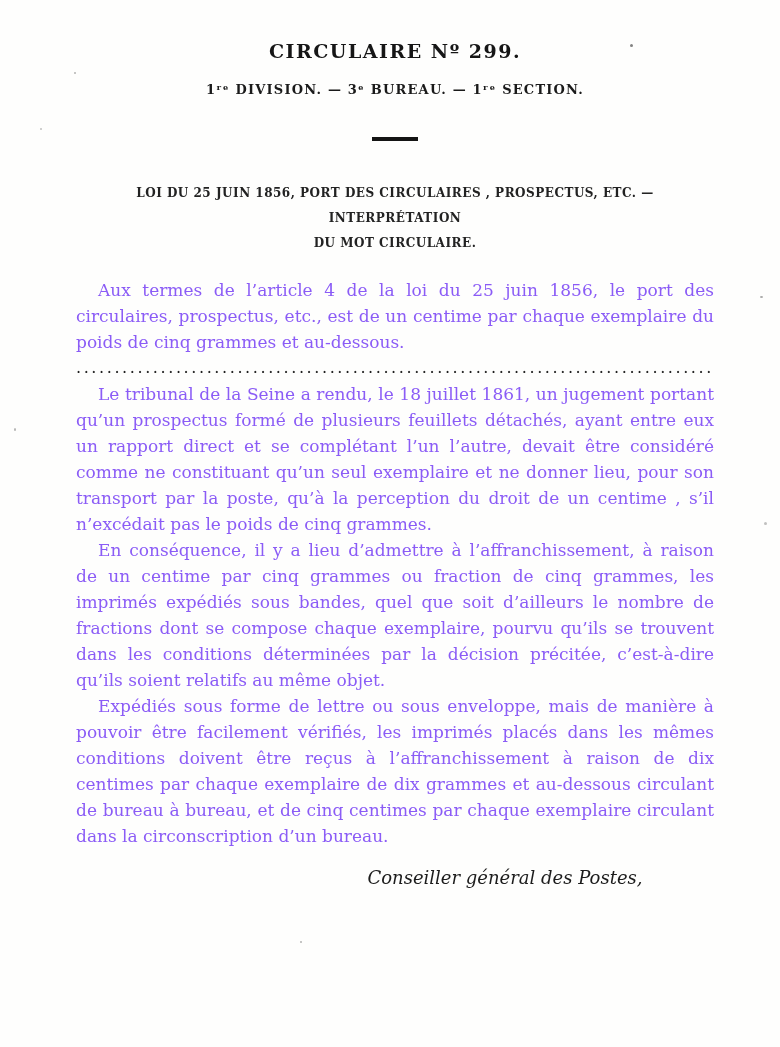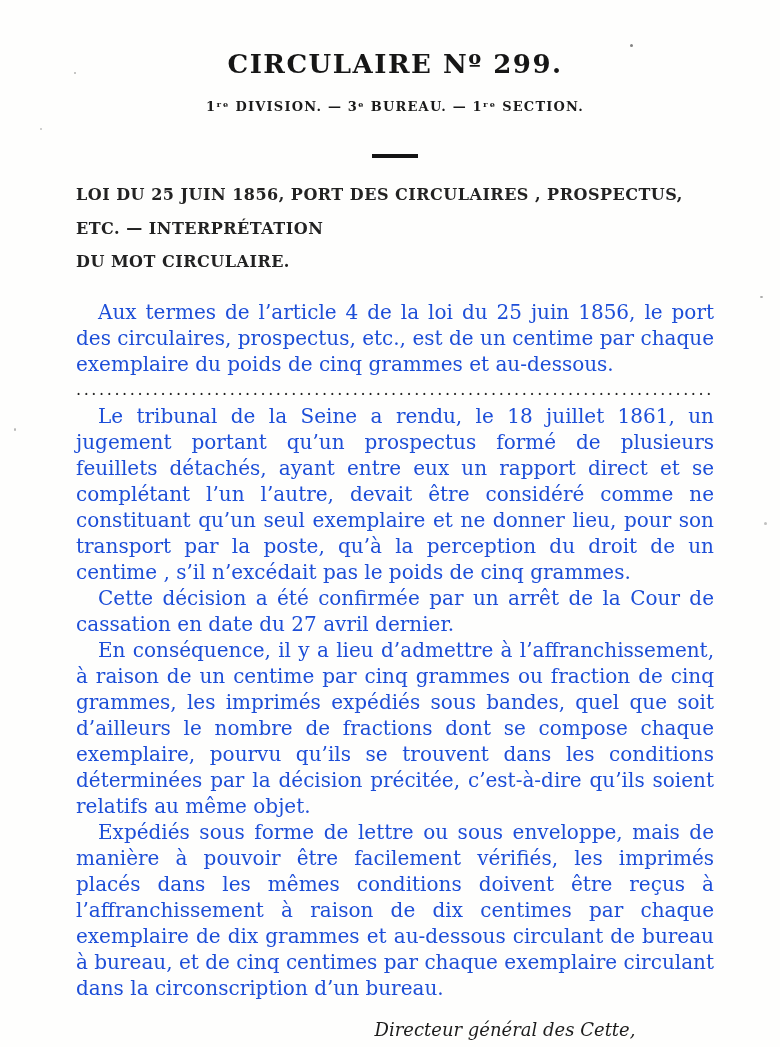--- a/index.html
+++ b/index.html
@@ -11,56 +11,57 @@
   .page {
     position: relative;
     width: 780px;
     height: 1047px;
     margin: 0 auto;
     background: #fefefd;
     overflow: hidden;
     padding: 30px 66px 0 76px;
   }
   .title {
-    margin-top: 19px;
+    margin-top: 10px;
     text-align: center;
-    font-size: 26px;
+    font-size: 19px;
     font-weight: 700;
     letter-spacing: 1.5px;
     color: #161616;
   }
   .division {
     margin-top: 20px;
     text-align: center;
     font-size: 13px;
     font-weight: 700;
     letter-spacing: 1.2px;
     color: #1a1a1a;
   }
   .rule {
     width: 46px;
     height: 4px;
     background: #141414;
     margin: 40px auto 0 auto;
   }
   .subject {
-    margin-top: 20px;
-    font-size: 16px;
+    margin-top: 40px;
+    text-align: center;
+    font-size: 12px;
     font-weight: 700;
     letter-spacing: 0.5px;
     line-height: 2.1;
     color: #222;
   }
   .body-text { margin-top: 20px; }
   .para {
-    font-size: 20px;
+    font-size: 17px;
     line-height: 26px;
     text-align: justify;
     text-indent: 22px;
-    color: #1d4ed8;
+    color: #8b5cf6;
   }
   .dots {
     font-size: 16px;
     line-height: 26px;
     letter-spacing: 2.6px;
     white-space: nowrap;
     overflow: hidden;
     color: #1e1e1e;
     user-select: none;
   }
@@ -120,25 +121,24 @@
   </div>
 
   <div class="body-text">
 
     <p class="para">Aux termes de l’article 4 de la loi du 25 juin 1856, le port des circulaires, prospectus, etc., est de un centime par chaque exemplaire du poids de cinq grammes et au-dessous.</p>
 
     <div class="dots">........................................................................................................................</div>
 
     <p class="para">Le tribunal de la Seine a rendu, le 18 juillet 1861, un jugement portant qu’un prospectus formé de plusieurs feuillets détachés, ayant entre eux un rapport direct et se complétant l’un l’autre, devait être considéré comme ne constituant qu’un seul exemplaire et ne donner lieu, pour son transport par la poste, qu’à la perception du droit de un centime , s’il n’excédait pas le poids de cinq grammes.</p>
 
-    <p class="para">Cette décision a été confirmée par un arrêt de la Cour de cassation en date du 27 avril dernier.</p>
 
     <p class="para">En conséquence, il y a lieu d’admettre à l’affranchissement, à raison de un centime par cinq grammes ou fraction de cinq grammes, les imprimés expédiés sous bandes, quel que soit d’ailleurs le nombre de fractions dont se compose chaque exemplaire, pourvu qu’ils se trouvent dans les conditions déterminées par la décision précitée, c’est-à-dire qu’ils soient relatifs au même objet.</p>
 
     <p class="para">Expédiés sous forme de lettre ou sous enveloppe, mais de manière à pouvoir être facilement vérifiés, les imprimés placés dans les mêmes conditions doivent être reçus à l’affranchissement à raison de dix centimes par chaque exemplaire de dix grammes et au-dessous circulant de bureau à bureau, et de cinq centimes par chaque exemplaire circulant dans la circonscription d’un bureau.</p>
 
   </div>
 
   <div class="signature">
-    <div class="sig-italic">Directeur général des Cette,</div>
+    <div class="sig-italic">Conseiller général des Postes,</div>
   </div>
 
 </div>
 
 </body></html>

